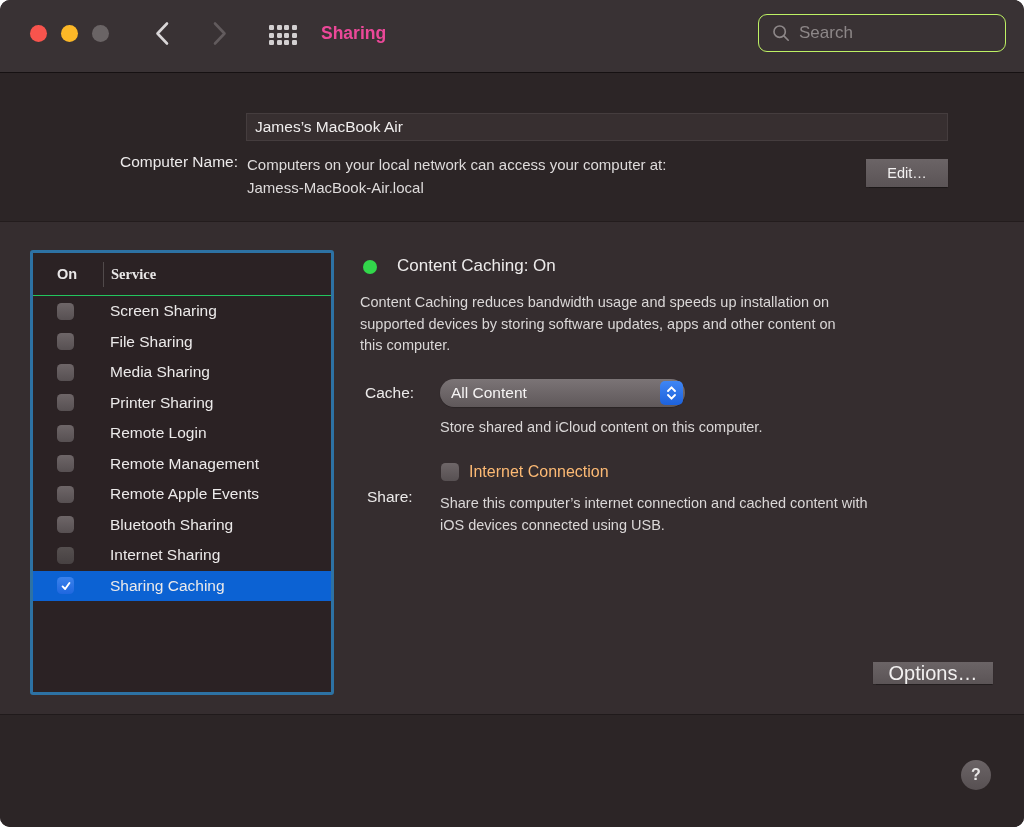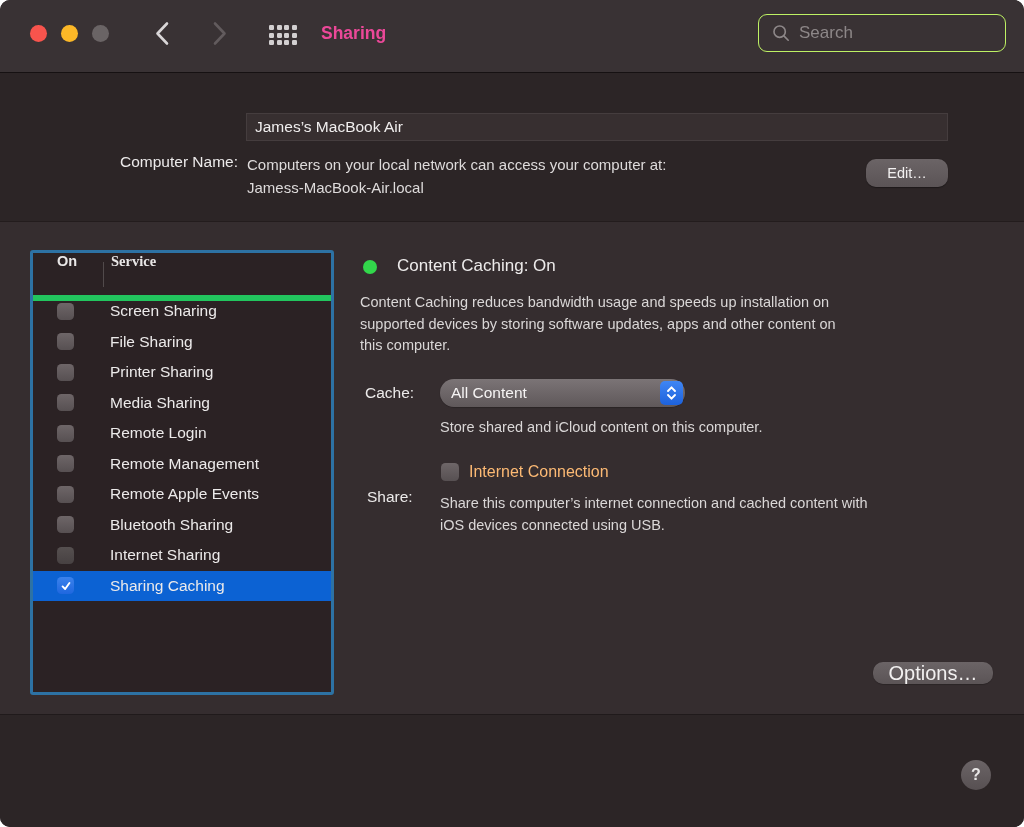--- a/index.html
+++ b/index.html
@@ -30,28 +30,28 @@
   .sec-mid{position:absolute;top:222px;left:0;right:0;height:492px;background:#352d2f;border-bottom:1px solid #201a1b;}
   .sec-bot{position:absolute;top:715px;left:0;right:0;height:112px;background:#2c2526;}
   
   .cn-label{position:absolute;left:0;top:119px;width:238px;text-align:right;font-size:15.5px;color:#eceaea;margin-top:34px;}
   .cn-field{position:absolute;left:246px;top:113px;width:702px;height:28px;box-sizing:border-box;
     background:#372f30;border:1px solid #453d3e;display:flex;align-items:center;padding-left:8px;
     font-size:15.5px;color:#f0eeee;}
   .cn-desc1{position:absolute;left:247px;top:156px;font-size:15px;color:#dedbdb;}
   .cn-desc2{position:absolute;left:247px;top:179px;font-size:15px;color:#dedbdb;}
   .btn{box-sizing:border-box;display:flex;align-items:center;justify-content:center;
-    background:linear-gradient(#6b6466,#5b5456);border-radius:10px;color:#f2f0f0;
+    background:linear-gradient(#6b6466,#5b5456);border-radius:0;color:#f2f0f0;
     box-shadow:0 0.5px 1px rgba(0,0,0,.35);cursor:default;}
   .btn-edit{position:absolute;left:866px;top:159px;width:82px;height:28px;font-size:14.5px;}
   .btn-options{position:absolute;left:873px;top:662px;width:120px;height:22px;font-size:20px;}
   
   .svc-list{position:absolute;left:30px;top:250px;width:304px;height:445px;box-sizing:border-box;
     border:3px solid #2d72a4;border-radius:3px;background:#2b2224;}
-  .svc-header{position:relative;height:42px;border-bottom:6px solid #22c55e;display:flex;}
+  .svc-header{position:relative;height:42px;border-bottom:1px solid #22c55e;display:flex;align-items:center;}
   .svc-header .col-on{margin-left:24px;font-size:14.5px;font-weight:bold;color:#e9e7e7;}
   .svc-header .vdiv{position:absolute;left:70px;top:9px;bottom:8px;width:1px;background:#514a4b;}
   .svc-header .col-service{position:absolute;left:78px;font-size:14.5px;font-weight:bold;color:#e9e7e7;font-family:Liberation Serif, serif;}
   .svc-rows{position:absolute;top:43px;left:0;right:0;}
   .svc-row{height:30.5px;display:flex;align-items:center;}
   .svc-row.selected{background:#0c62d3;}
   .cb{width:17px;height:17px;border-radius:4.5px;margin-left:24px;display:flex;align-items:center;justify-content:center;box-sizing:border-box;}
   .cb.unchecked{background:linear-gradient(#6e6668,#575052);}
   .cb.unchecked.dim{background:linear-gradient(#565050,#474142);}
   .cb.checked{background:linear-gradient(#3b82ec,#1f67df);}
@@ -140,25 +140,25 @@
         <div class="svc-row">
           <span class="cb unchecked"></span>
           <span class="svc-label">Screen Sharing</span>
         </div>
         <div class="svc-row">
           <span class="cb unchecked"></span>
           <span class="svc-label">File Sharing</span>
         </div>
         <div class="svc-row">
           <span class="cb unchecked"></span>
+          <span class="svc-label">Media Sharing</span>
+        </div>
+        <div class="svc-row">
+          <span class="cb unchecked"></span>
           <span class="svc-label">Printer Sharing</span>
-        </div>
-        <div class="svc-row">
-          <span class="cb unchecked"></span>
-          <span class="svc-label">Media Sharing</span>
         </div>
         <div class="svc-row">
           <span class="cb unchecked"></span>
           <span class="svc-label">Remote Login</span>
         </div>
         <div class="svc-row">
           <span class="cb unchecked"></span>
           <span class="svc-label">Remote Management</span>
         </div>
         <div class="svc-row">

